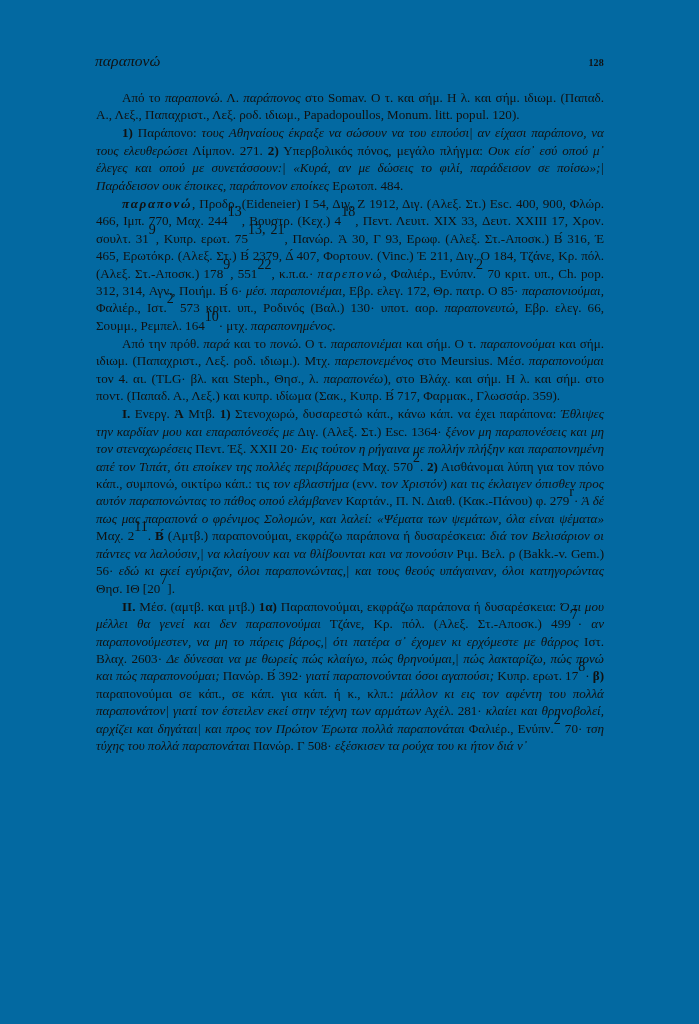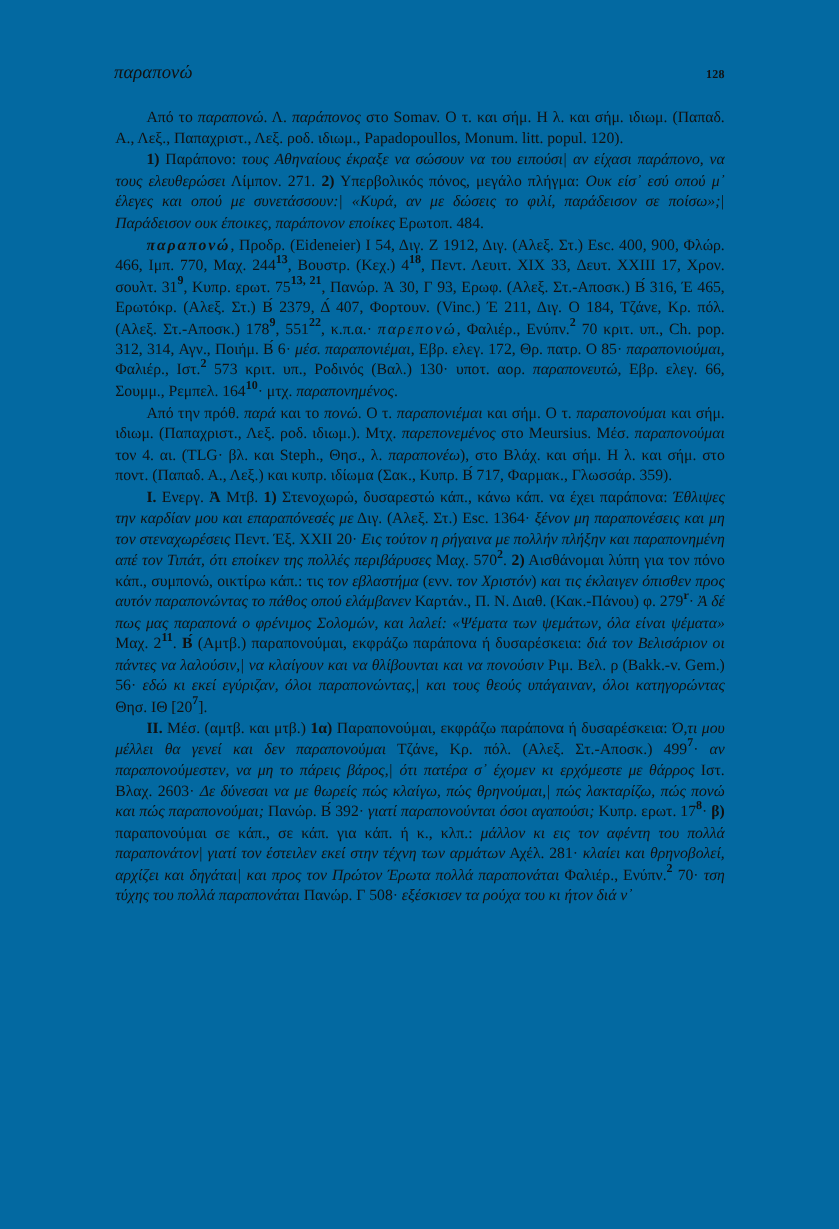--- a/index.html
+++ b/index.html
@@ -57,24 +57,23 @@
   p.indent {
     text-indent: 26px;
   }
   .it { font-style: italic; }
   .bd { font-weight: bold; }
   .sp {
     font-style: italic;
     letter-spacing: 1.6px;
   }
   sup {
-    font-size: 10px;
+    font-size: 14px;
     line-height: 0;
     vertical-align: 0.62em;
-    font-weight: bold;
   }
   .bar {
     font-style: normal;
     padding: 0 0.5px;
   }
 </style>
 </head>
 <body>
 
 <div id="page">

